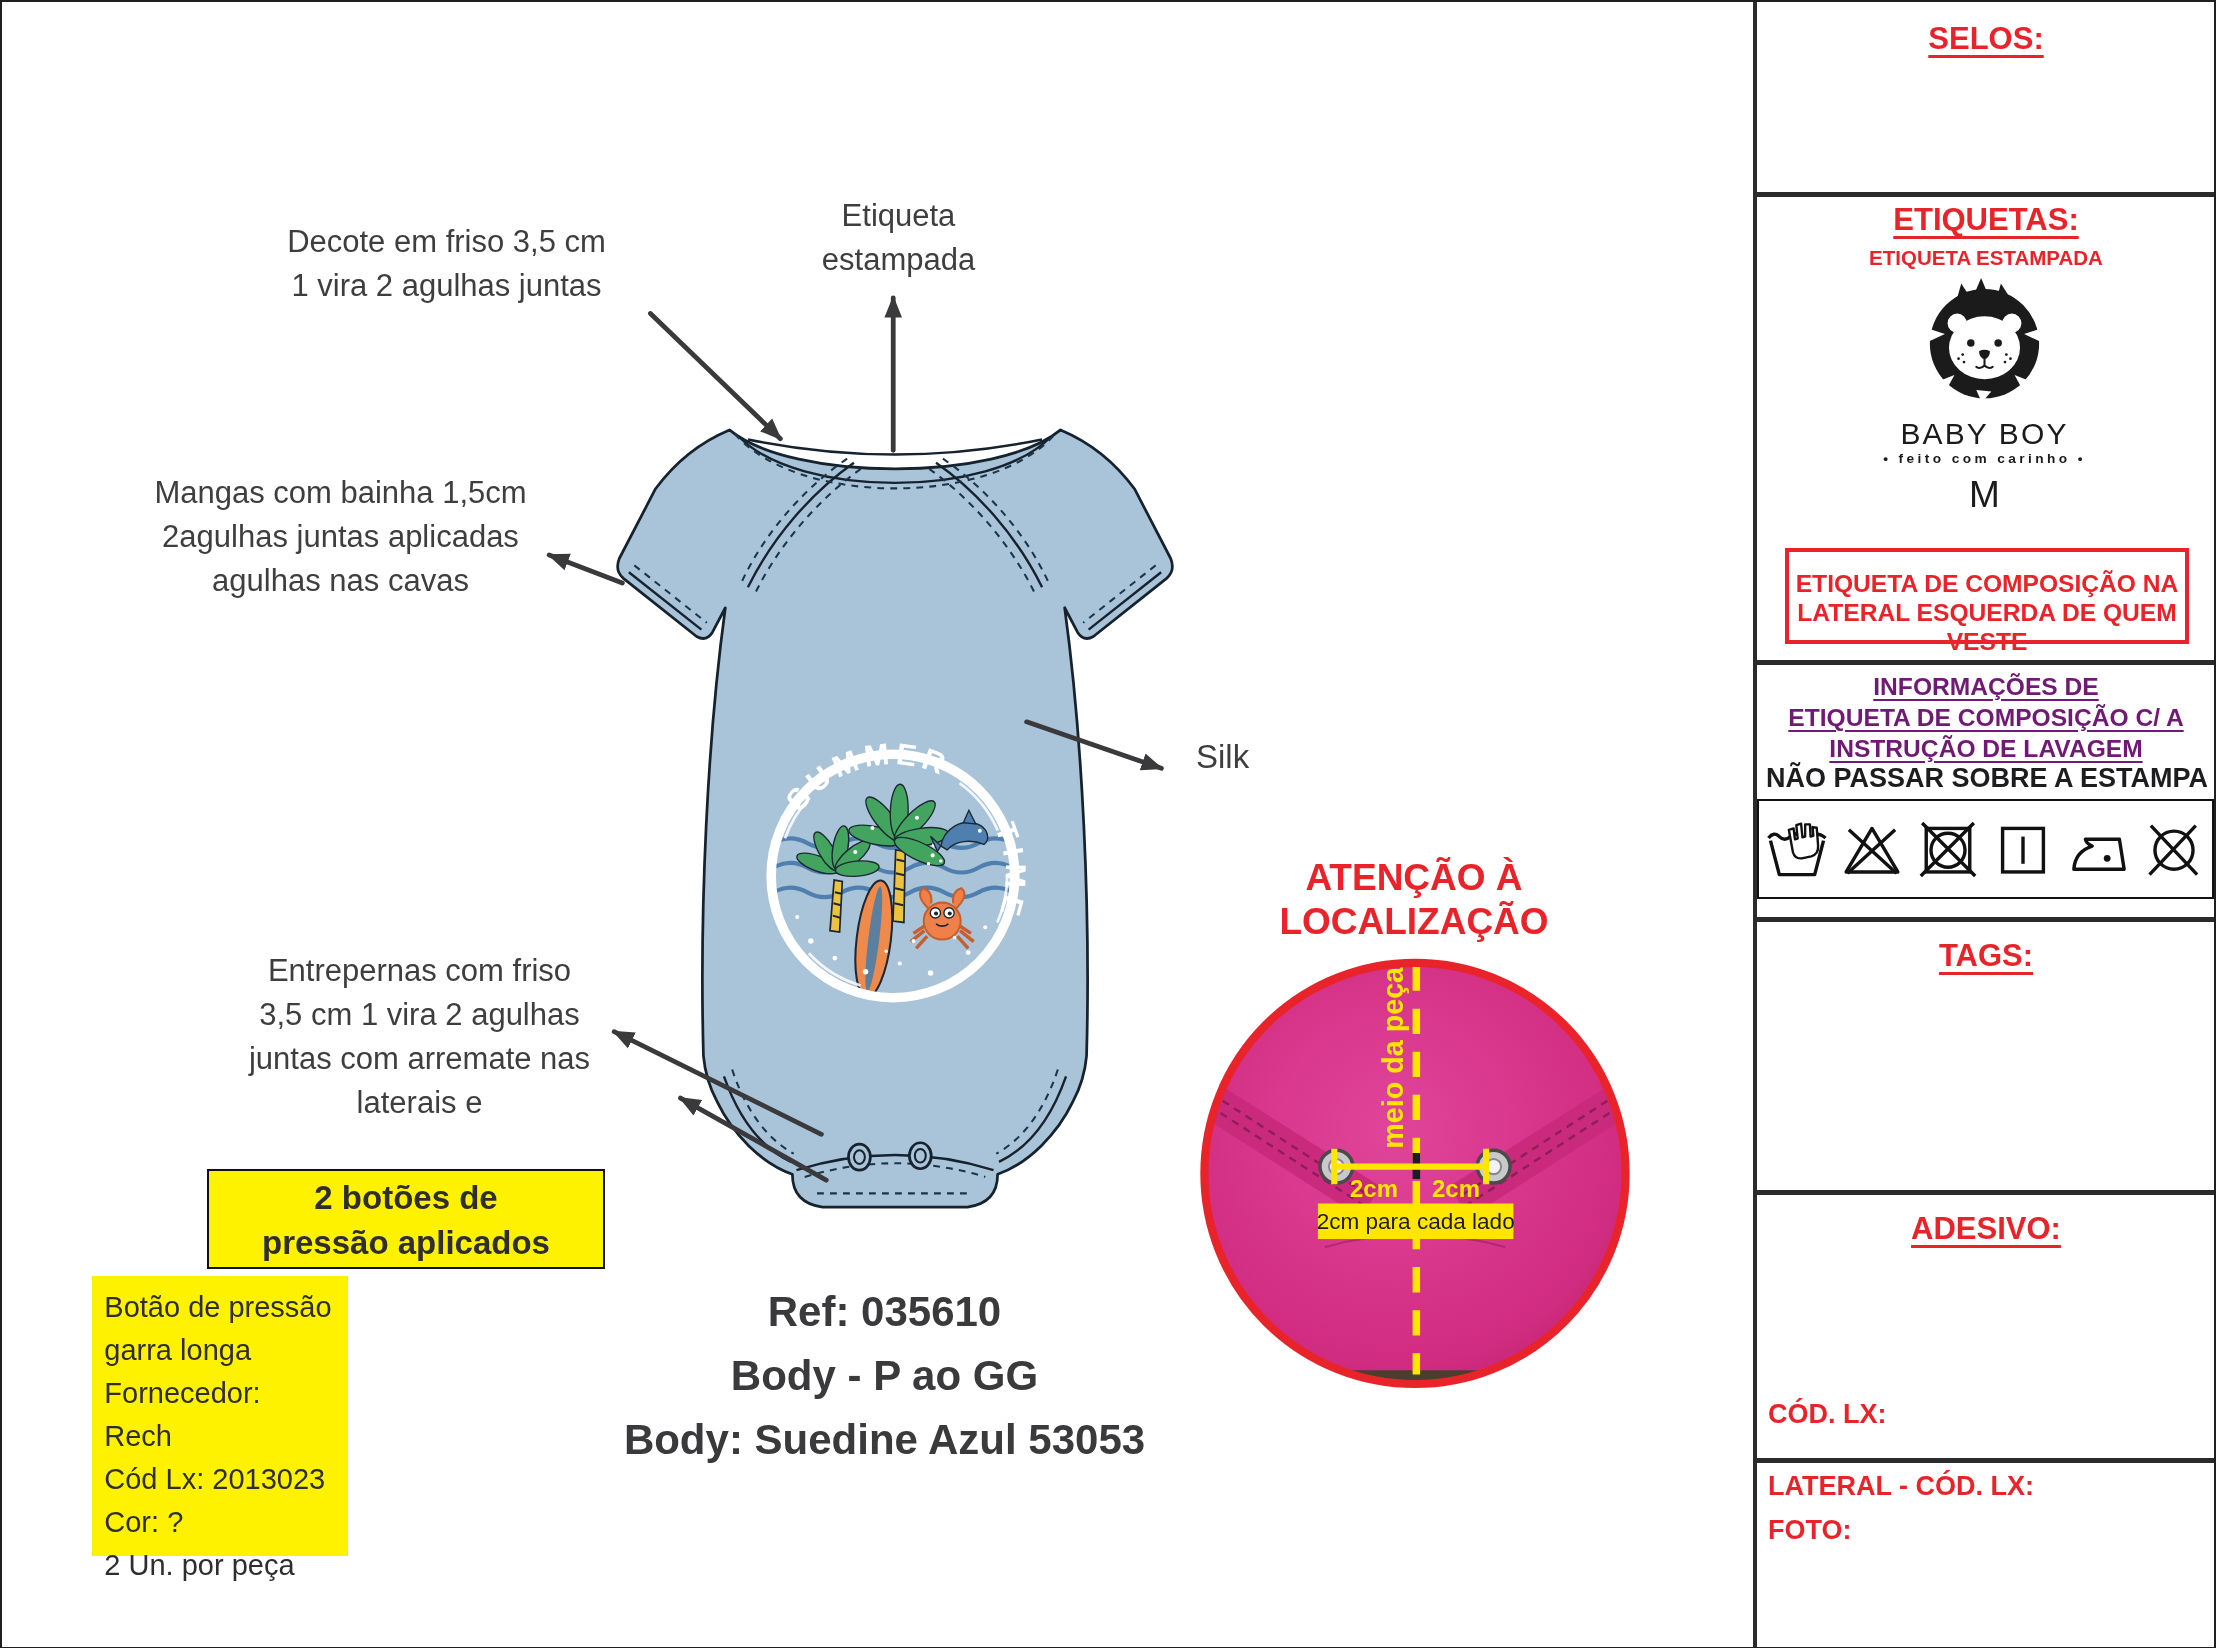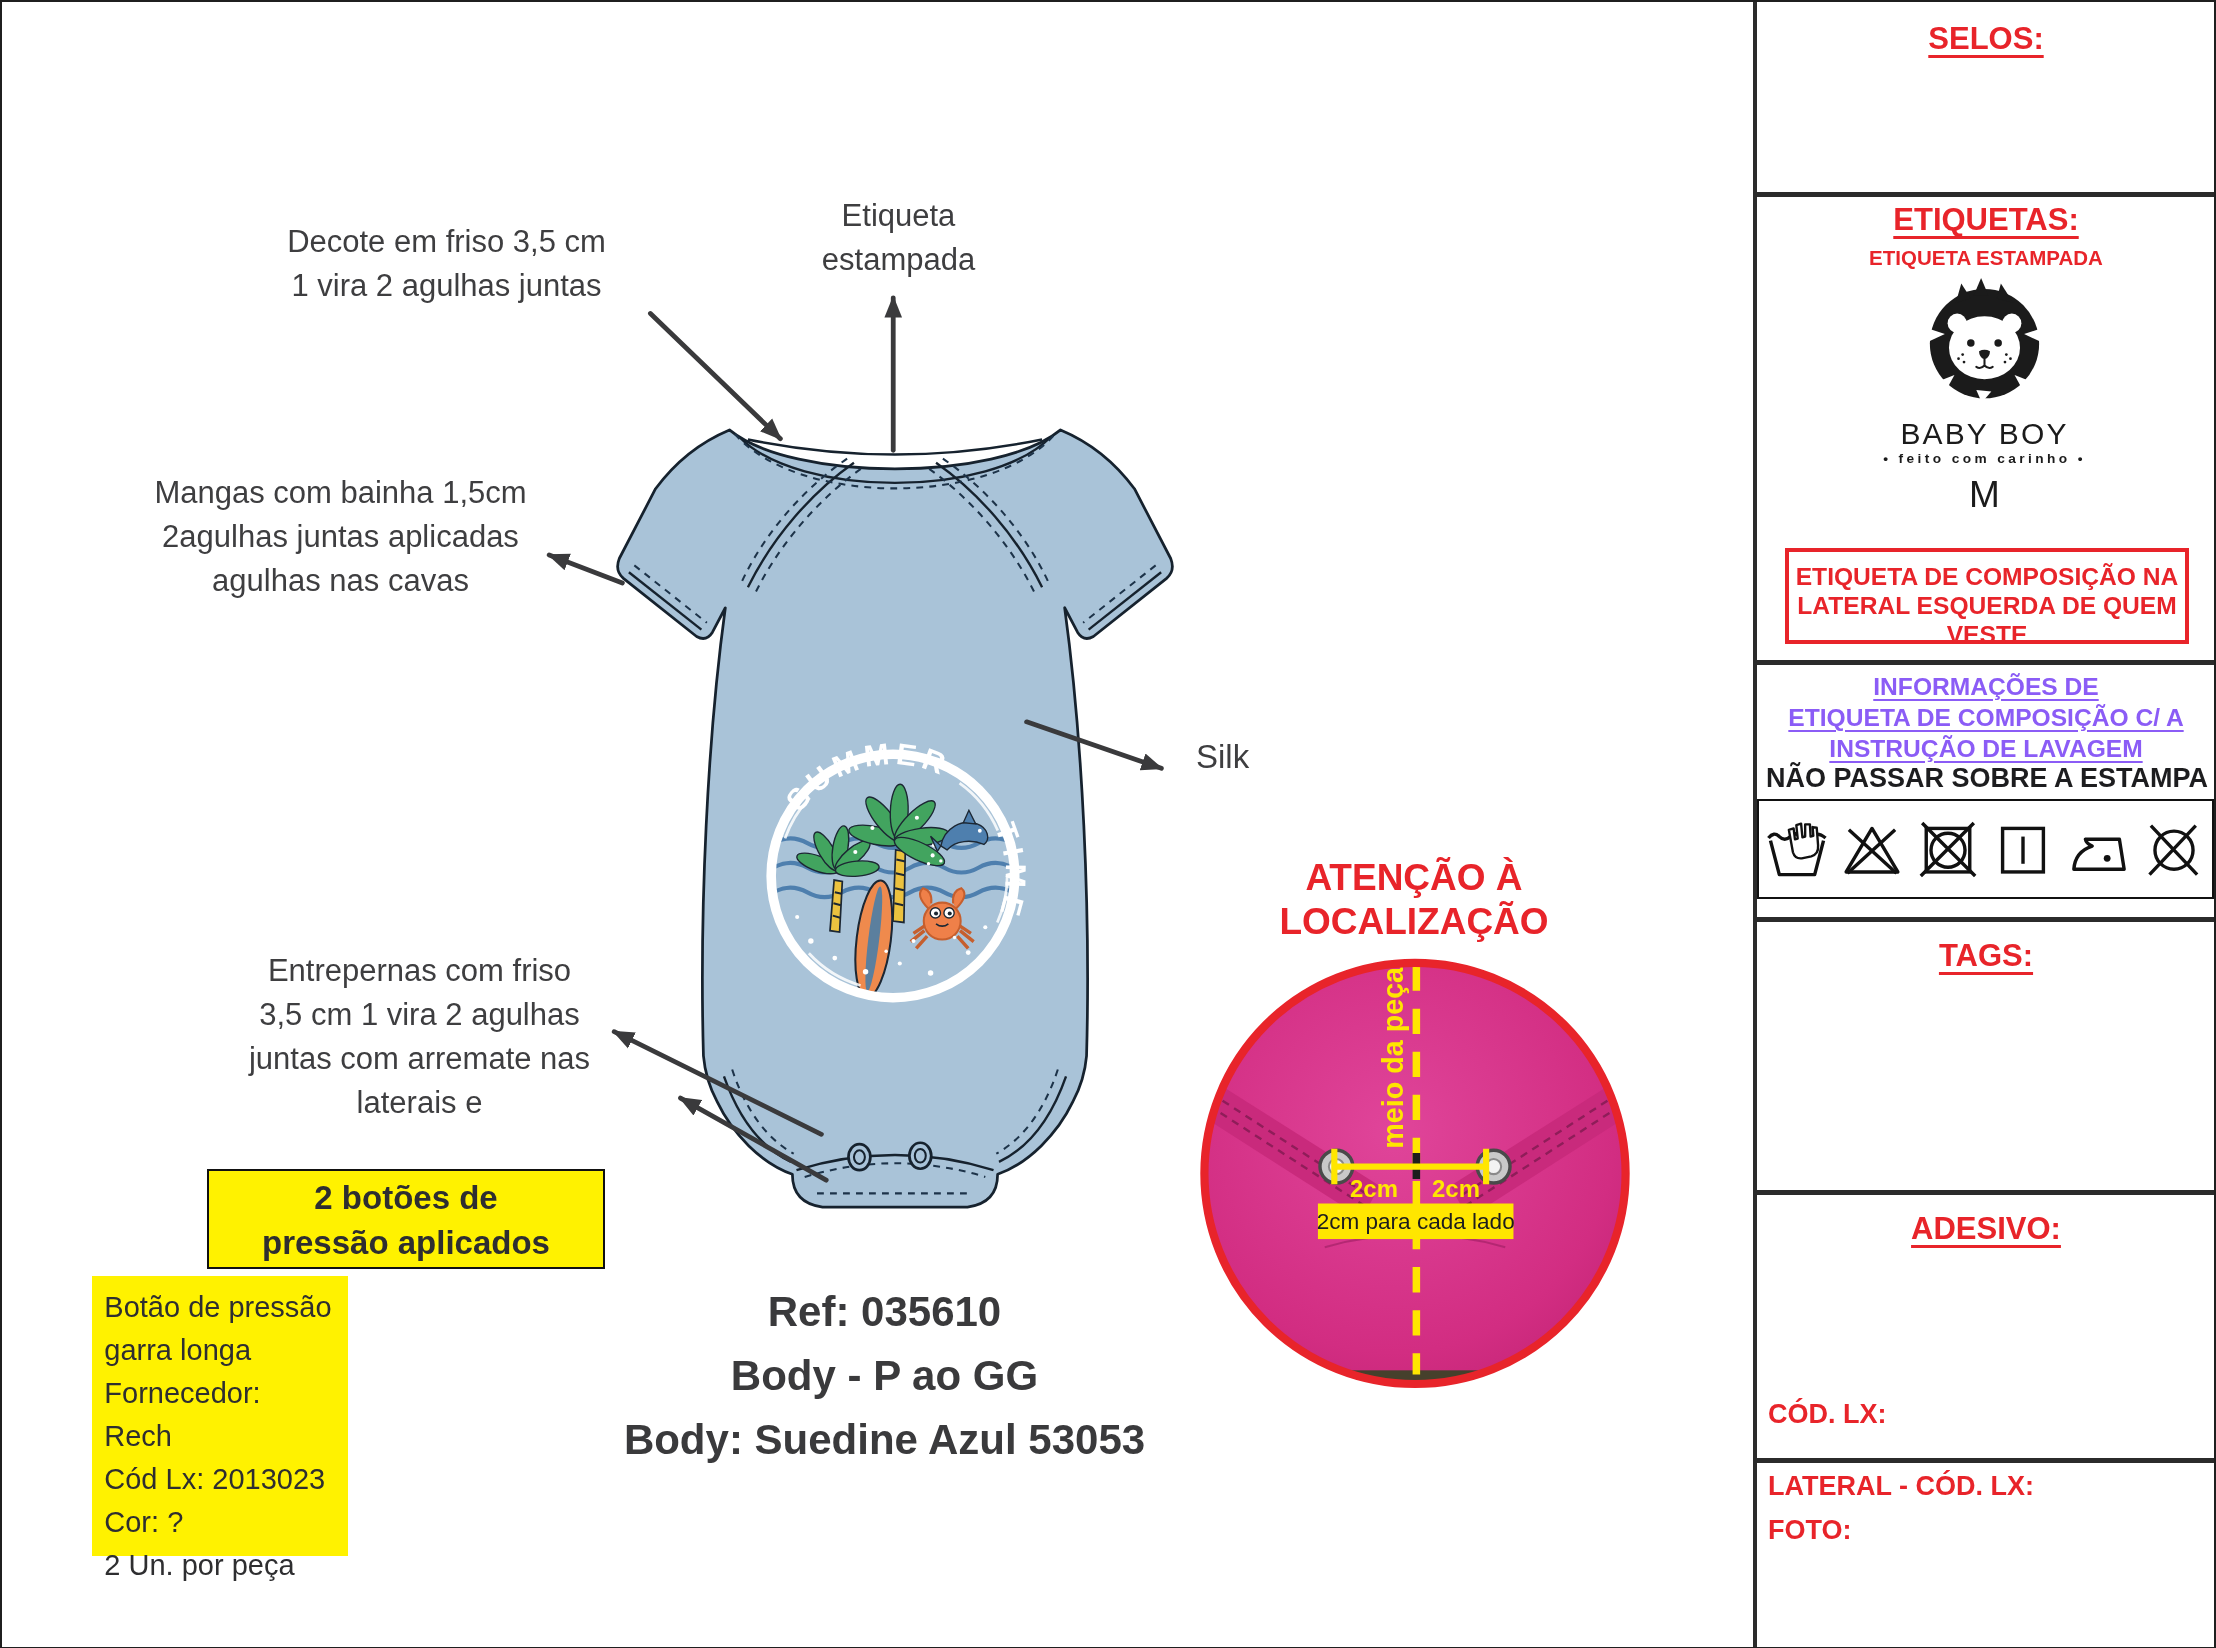--- a/index.html
+++ b/index.html
@@ -31,24 +31,24 @@
   .att-title{position:absolute; left:1207px; top:854px; width:410px; text-align:center;
     font-size:37px; font-weight:bold; color:#e8242a; line-height:44px;}
   .care-strip{
     position:absolute; left:1755px; top:797px; width:457px; height:100px;
     border:2.7px solid #111; box-sizing:border-box; display:flex; align-items:center;
     justify-content:space-around; background:#fff;
   }
   .redbox{
     position:absolute; left:1783px; top:546px; width:404px; height:96px;
     border:4.1px solid #e8242a; box-sizing:border-box; text-align:center;
-    font-size:24.6px; font-weight:bold; color:#e8242a; line-height:29px; padding-top:10px;
+    font-size:24.6px; font-weight:bold; color:#e8242a; line-height:29px; padding-top:17px;
   }
   .info-lines{position:absolute; left:1755px; top:669px; width:458px; text-align:center;
-    font-size:24.6px; font-weight:bold; color:#8b5cf6; line-height:31px;
+    font-size:24.6px; font-weight:bold; color:#701a75; line-height:31px;
     text-decoration:underline; text-underline-offset:4.1px;}
   .no-iron{position:absolute; left:1753px; top:761px; width:464px; text-align:center;
     font-size:27px; font-weight:bold; color:#1d1d1f;}
   .brand-txt{position:absolute; left:1880px; width:205px; text-align:center; color:#1b1b1b;}
 </style>
 </head>
 <body>
 
 <div class="sheet">
 

